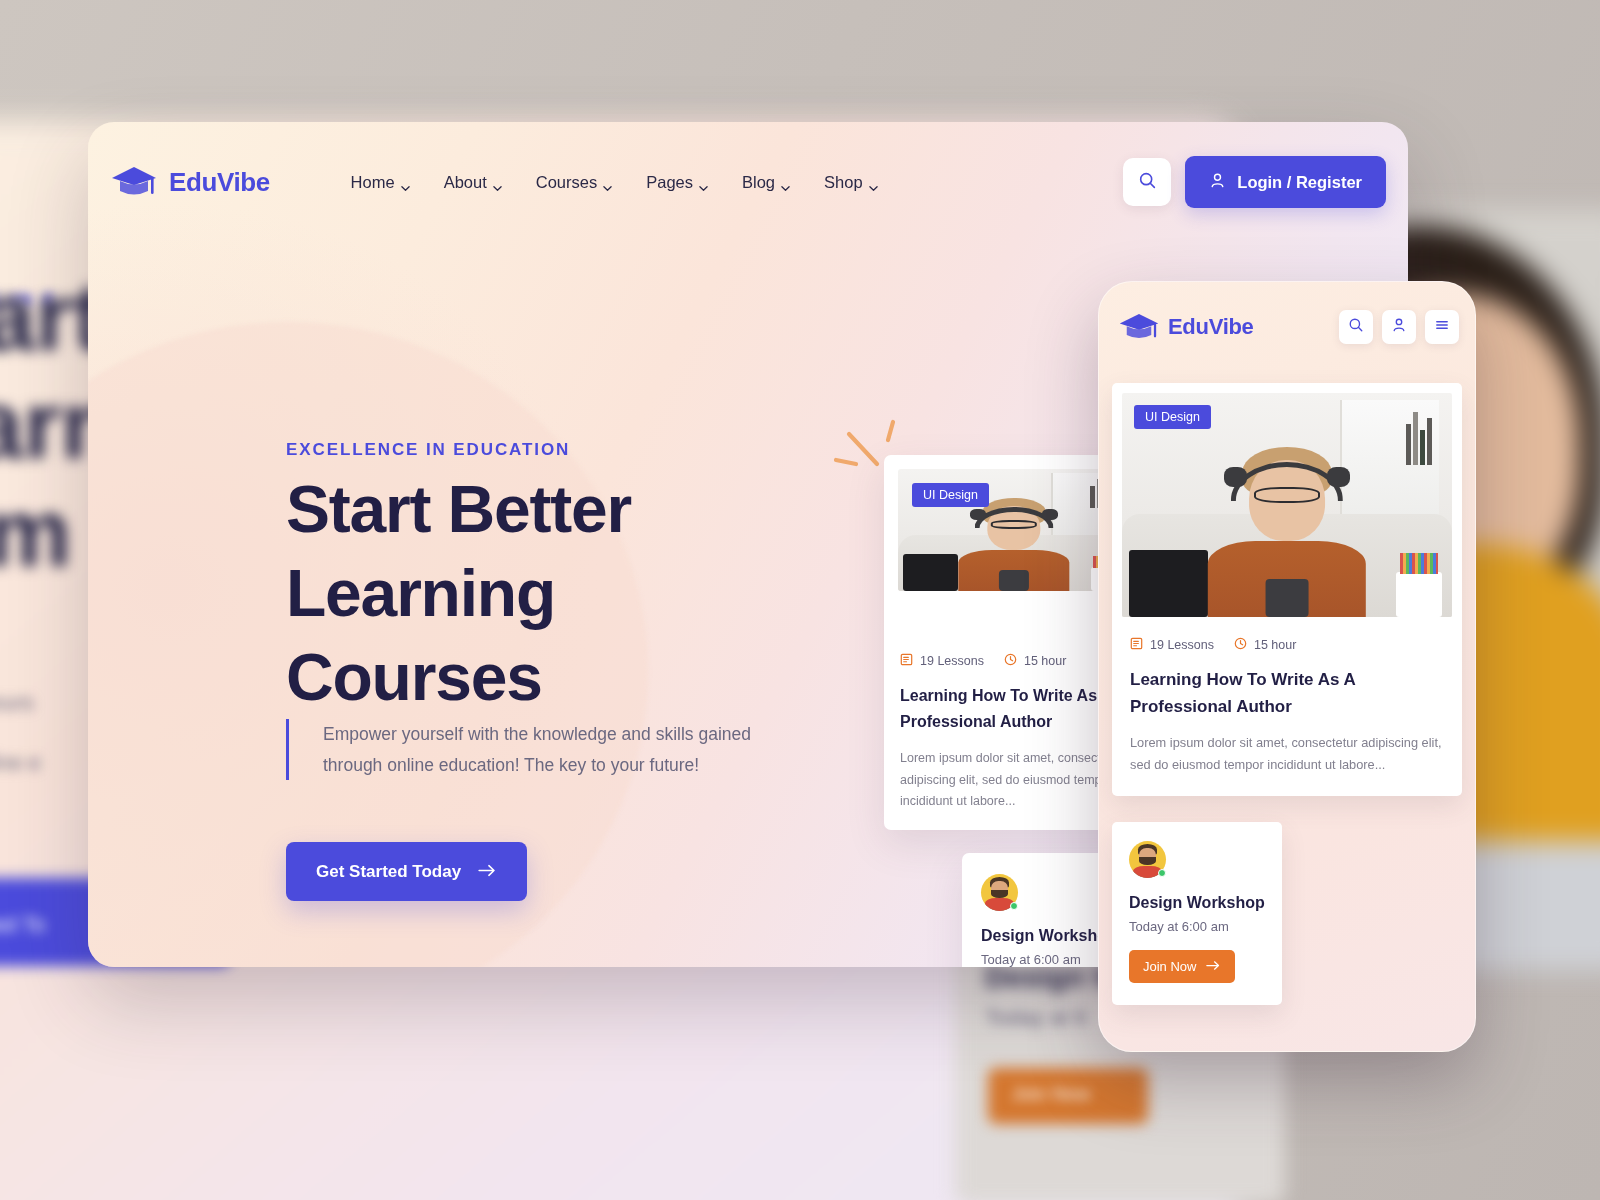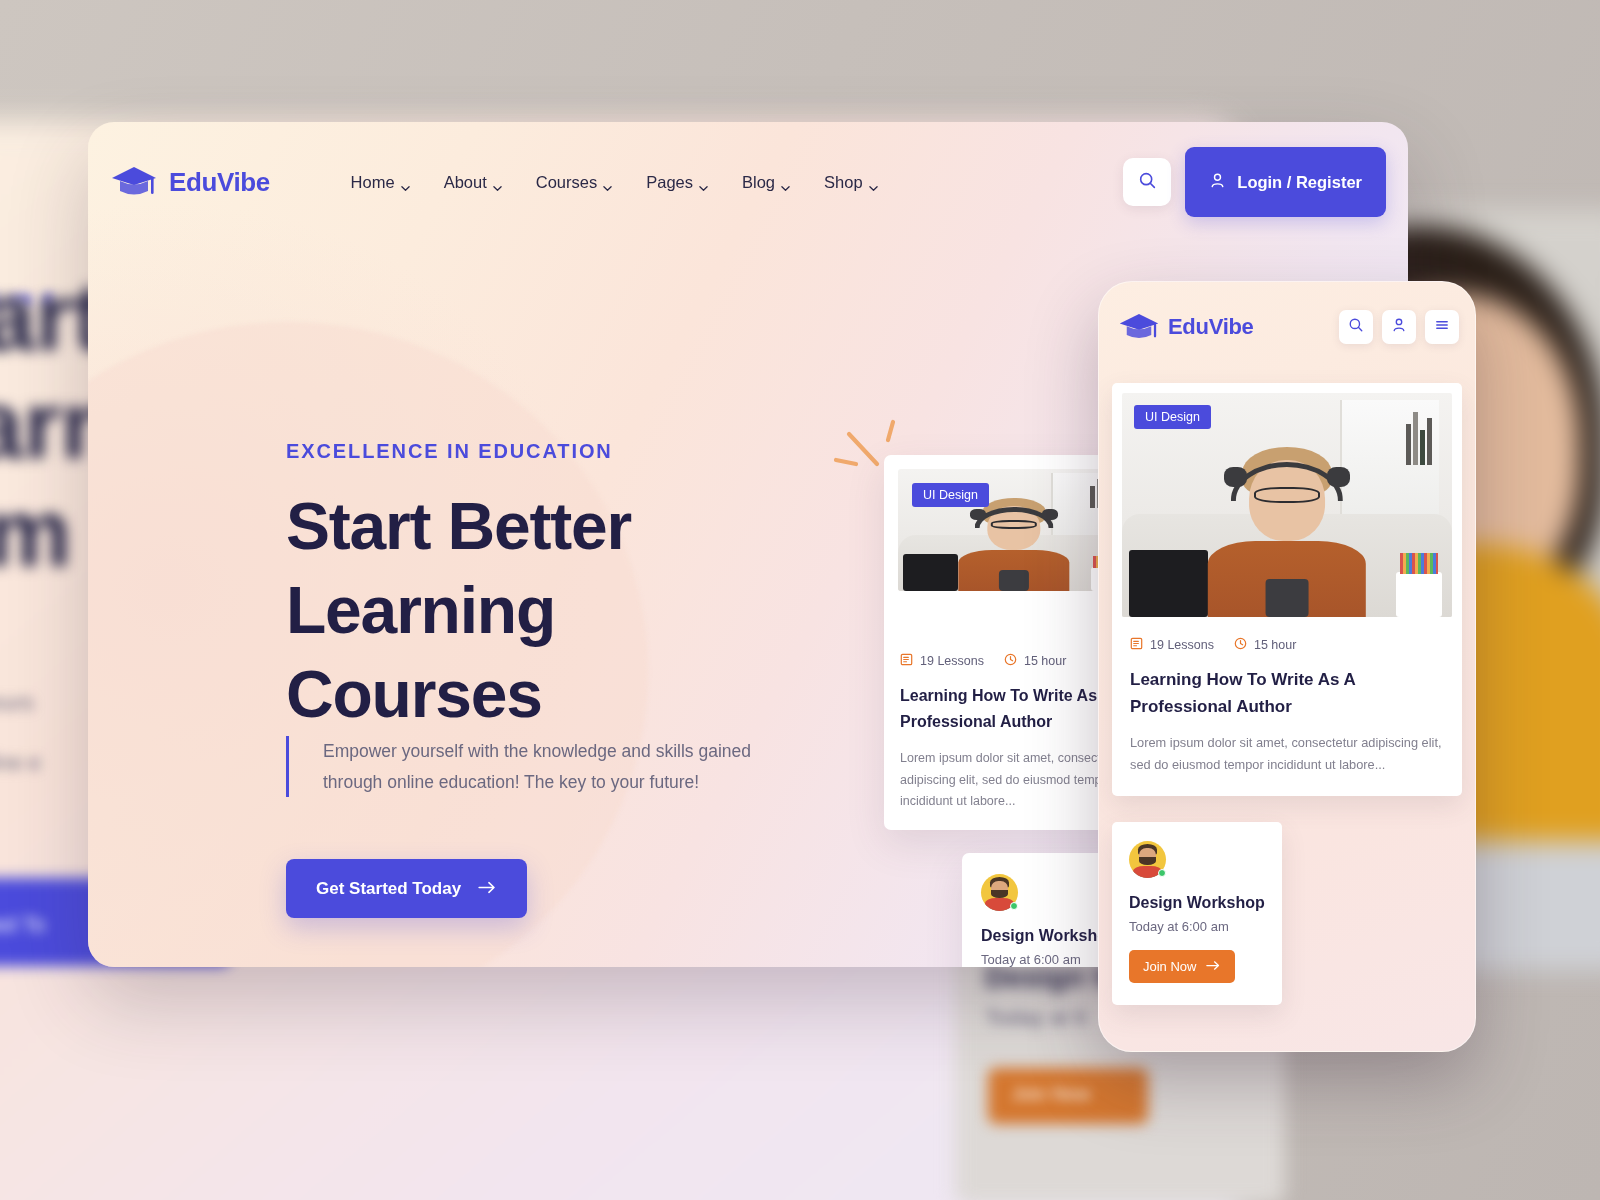--- a/index.html
+++ b/index.html
@@ -122,32 +122,32 @@
   }
   .chev{ width:9px; height:9px; display:inline-block; }
   .nav-right{ display:flex; align-items:center; gap:14px; margin-left:auto; }
   .search-btn{
     width:48px; height:48px; border-radius:10px; background:#fff;
     display:flex; align-items:center; justify-content:center;
     box-shadow:0 3px 12px rgba(80,60,90,.10);
     cursor:pointer;
   }
   .login-btn{
-    height:70px; border-radius:9px; background:#4b4bdc;
+    height:52px; border-radius:9px; background:#4b4bdc;
     display:flex; align-items:center; gap:11px;
     padding:0 24px; color:#fff; font-size:16.5px; font-weight:bold;
     cursor:pointer;
     box-shadow:0 6px 18px rgba(75,75,220,.24);
   }
 
   
   .hero{ position:absolute; left:198px; top:318px; width:520px; }
   .eyebrow{
-    font-size:20px; font-weight:bold; color:#4b4bdc;
-    letter-spacing:1.9px; margin-bottom:22px;
+    font-size:17px; font-weight:bold; color:#4b4bdc;
+    letter-spacing:1.9px; margin-bottom:8px;
   }
   .headline{
     font-size:66px; line-height:1.27; font-weight:bold;
     color:#221f45; letter-spacing:-1.2px;
   }
   .subwrap{
     padding-left:34px;
     border-left:3px solid #4b4bdc;
   }
   .sub{

